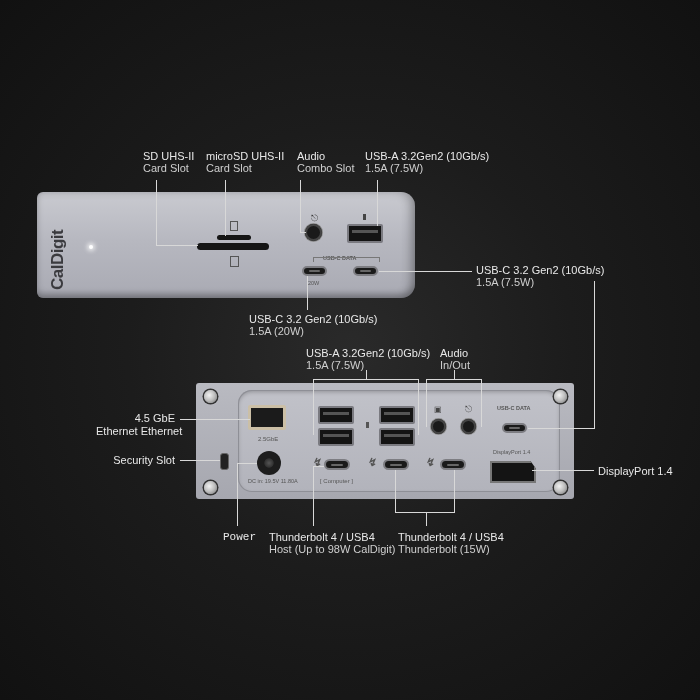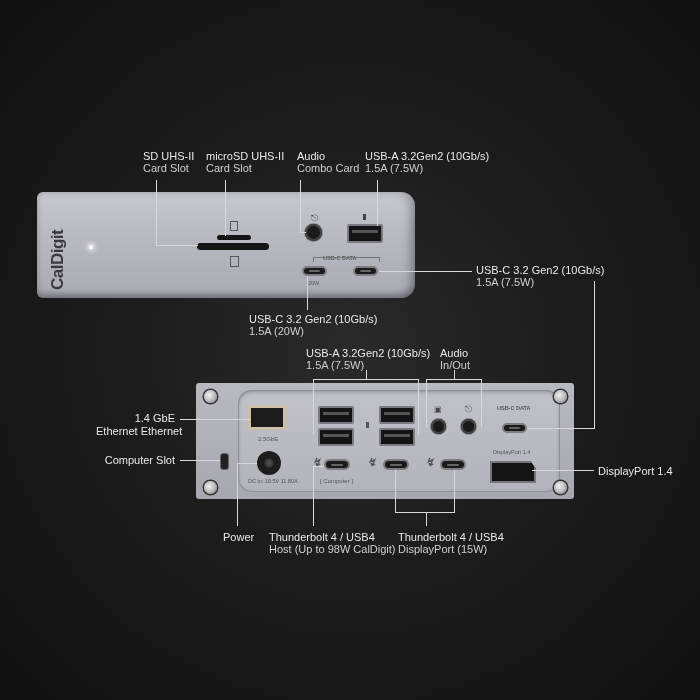--- a/index.html
+++ b/index.html
@@ -77,21 +77,21 @@
 <div class="abs" style="left:143px;top:150px;">
   <div class="lbl-main">SD UHS-II</div>
   <div class="lbl-sub">Card Slot</div>
 </div>
 <div class="abs" style="left:206px;top:150px;">
   <div class="lbl-main">microSD UHS-II</div>
   <div class="lbl-sub">Card Slot</div>
 </div>
 <div class="abs" style="left:297px;top:150px;">
   <div class="lbl-main">Audio</div>
-  <div class="lbl-sub">Combo Card</div>
+  <div class="lbl-sub">Combo Slot</div>
 </div>
 <div class="abs" style="left:365px;top:150px;">
   <div class="lbl-main">USB-A 3.2Gen2 (10Gb/s)</div>
   <div class="lbl-sub">1.5A (7.5W)</div>
 </div>
 <div class="abs" style="left:476px;top:264px;">
   <div class="lbl-main">USB-C  3.2 Gen2 (10Gb/s)</div>
   <div class="lbl-sub">1.5A (7.5W)</div>
 </div>
 <div class="abs" style="left:249px;top:313px;">
@@ -147,39 +147,39 @@
 
 <div class="abs" style="left:306px;top:347px;">
   <div class="lbl-main">USB-A 3.2Gen2 (10Gb/s)</div>
   <div class="lbl-sub">1.5A (7.5W)</div>
 </div>
 <div class="abs" style="left:440px;top:347px;">
   <div class="lbl-main">Audio</div>
   <div class="lbl-sub">In/Out</div>
 </div>
 <div class="abs" style="left:96px;top:412px;text-align:right;width:79px;">
-  <div class="lbl-main">1.4 GbE</div>
+  <div class="lbl-main">4.5 GbE</div>
   <div class="lbl-main">Ethernet Ethernet</div>
 </div>
 <div class="abs" style="left:96px;top:454px;text-align:right;width:79px;">
-  <div class="lbl-main">Computer Slot</div>
+  <div class="lbl-main">Security Slot</div>
 </div>
 <div class="abs" style="left:598px;top:465px;">
   <div class="lbl-main">DisplayPort 1.4</div>
 </div>
-<div class="abs" style="left:223px;top:531px;">
+<div class="abs" style="left:223px;top:531px;font-family:Liberation Mono, monospace;">
   <div class="lbl-main">Power</div>
 </div>
 <div class="abs" style="left:269px;top:531px;">
   <div class="lbl-main">Thunderbolt 4 / USB4</div>
   <div class="lbl-sub">Host (Up to 98W CalDigit)</div>
 </div>
 <div class="abs" style="left:398px;top:531px;">
   <div class="lbl-main">Thunderbolt 4 / USB4</div>
-  <div class="lbl-sub">DisplayPort (15W)</div>
+  <div class="lbl-sub">Thunderbolt (15W)</div>
 </div>
 
 <div class="line" style="left:366px;top:370px;width:1px;height:9px;"></div>
 <div class="line" style="left:313px;top:379px;width:106px;height:1px;"></div>
 <div class="line" style="left:313px;top:379px;width:1px;height:56px;"></div>
 <div class="line" style="left:418px;top:379px;width:1px;height:56px;"></div>
 <div class="line" style="left:454px;top:370px;width:1px;height:9px;"></div>
 <div class="line" style="left:426px;top:379px;width:56px;height:1px;"></div>
 <div class="line" style="left:426px;top:379px;width:1px;height:48px;"></div>
 <div class="line" style="left:481px;top:379px;width:1px;height:48px;"></div>

